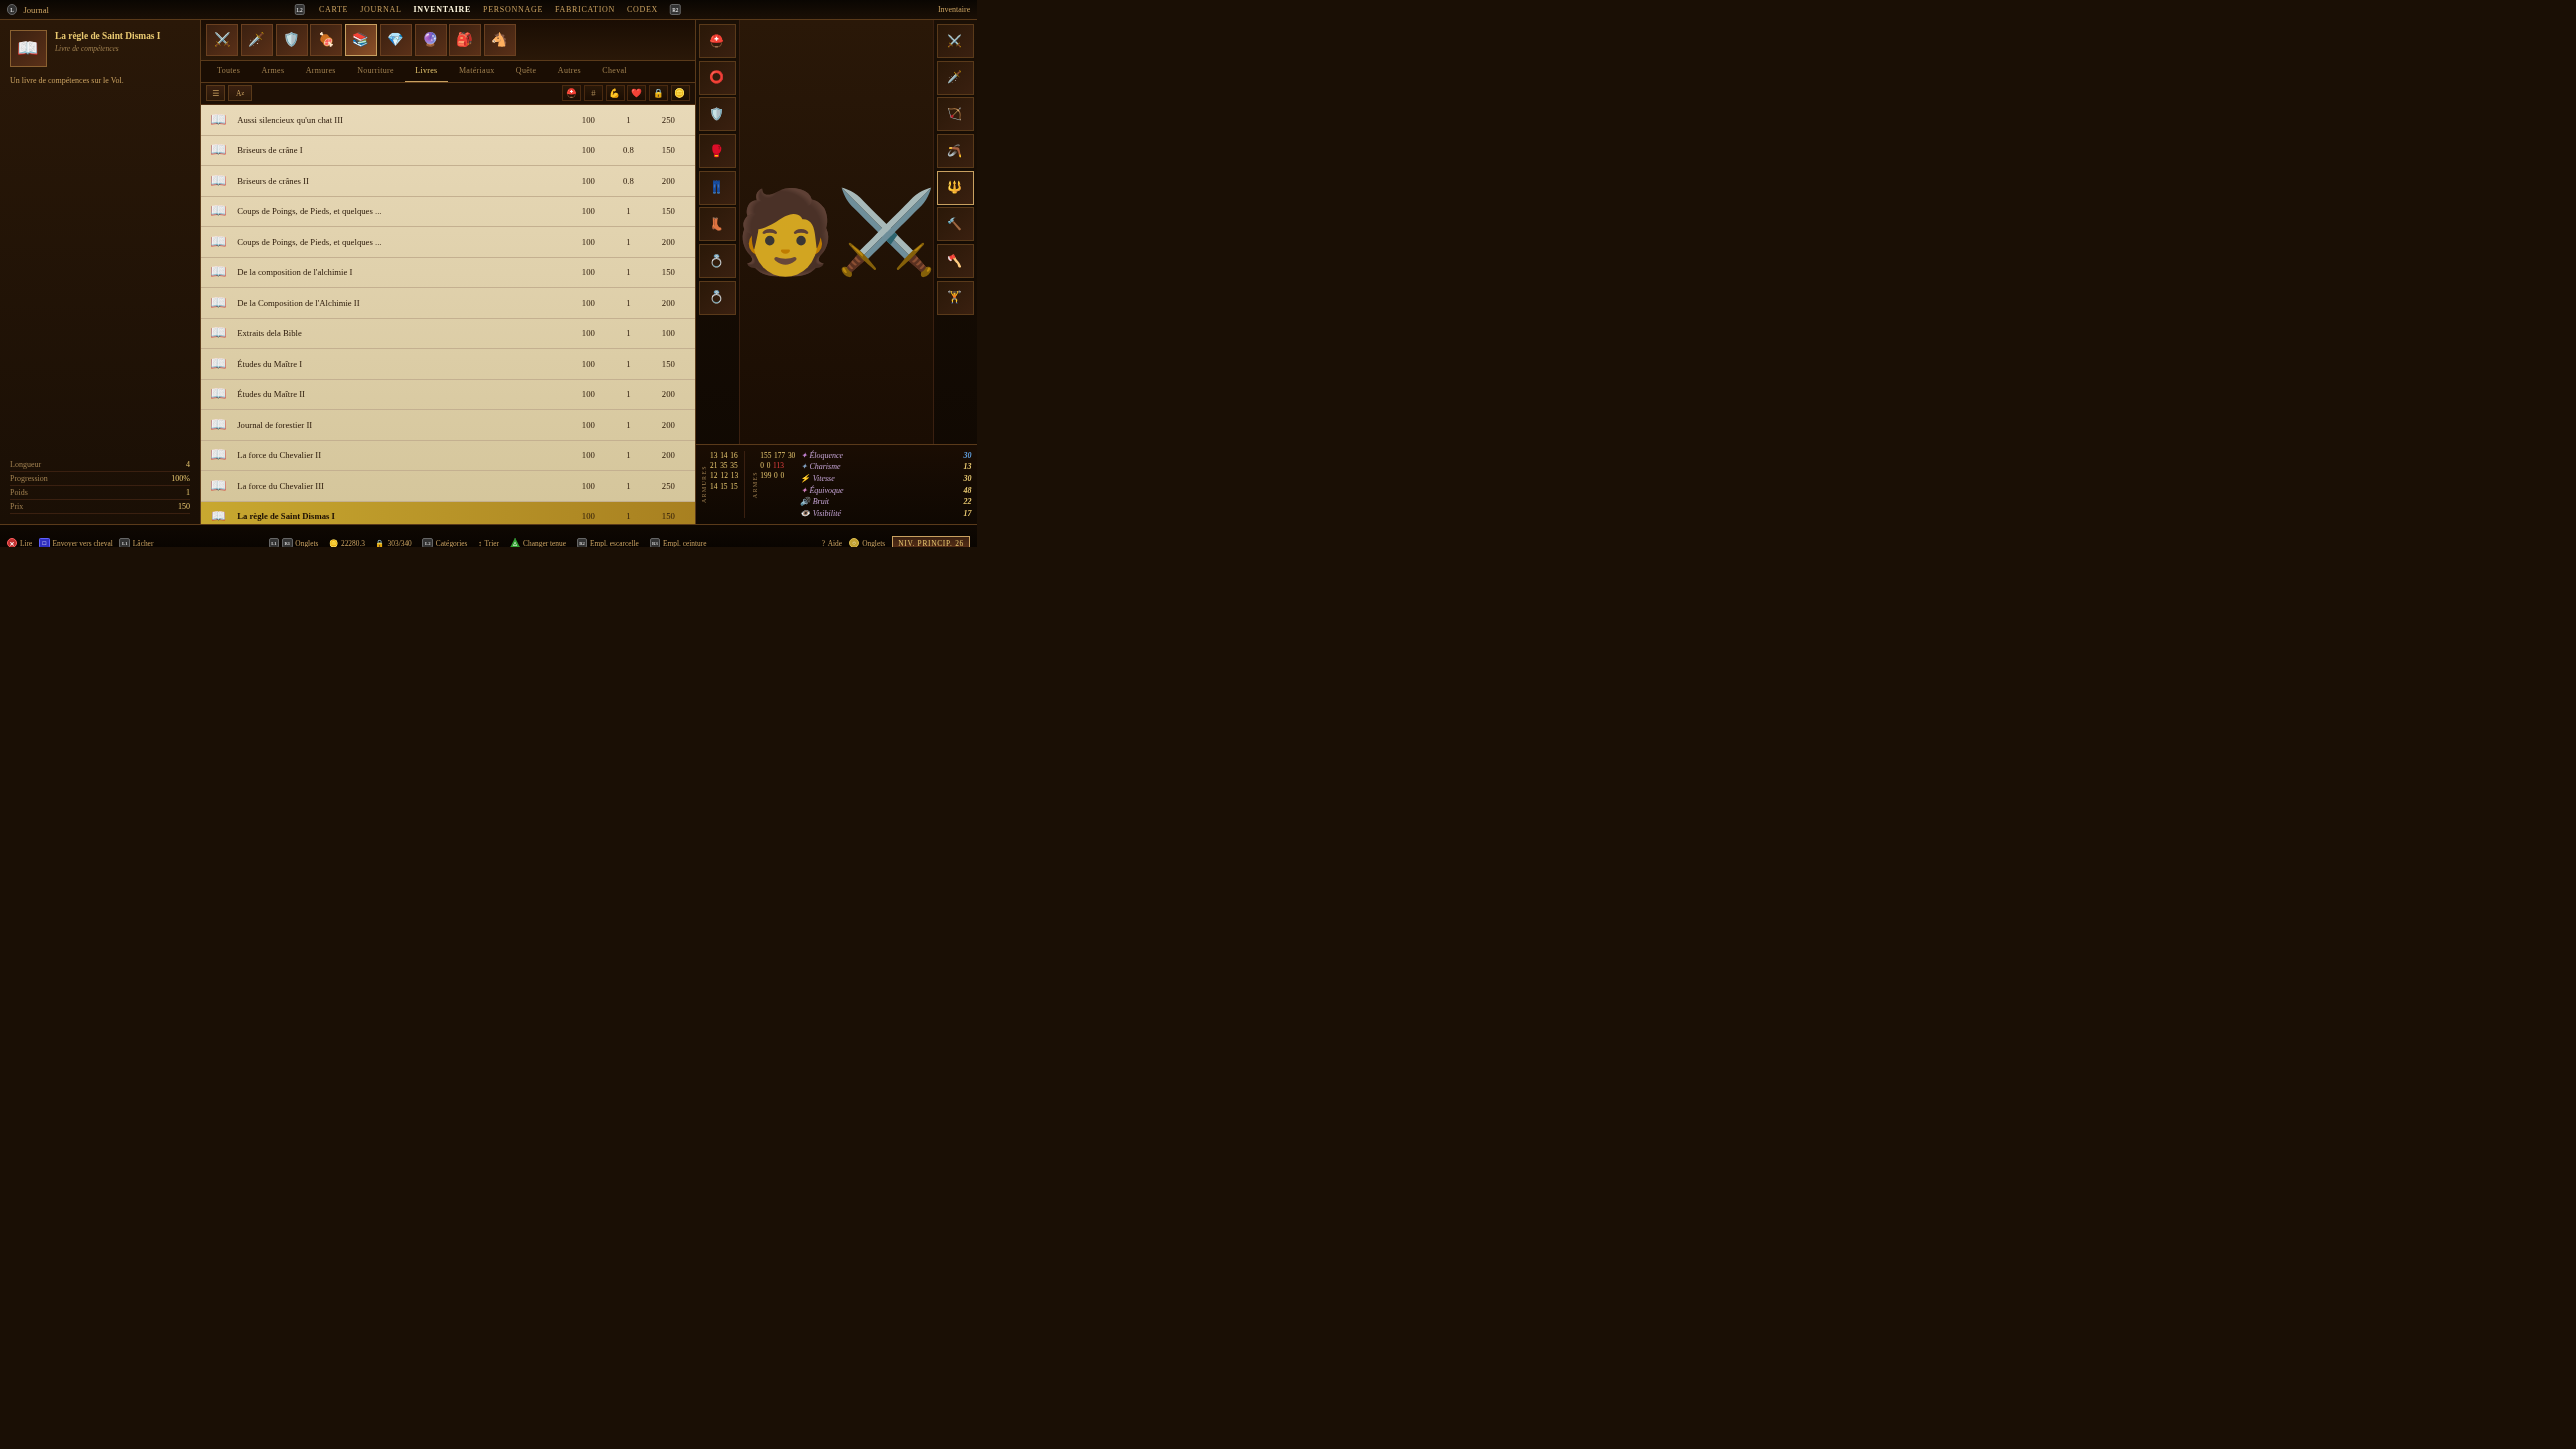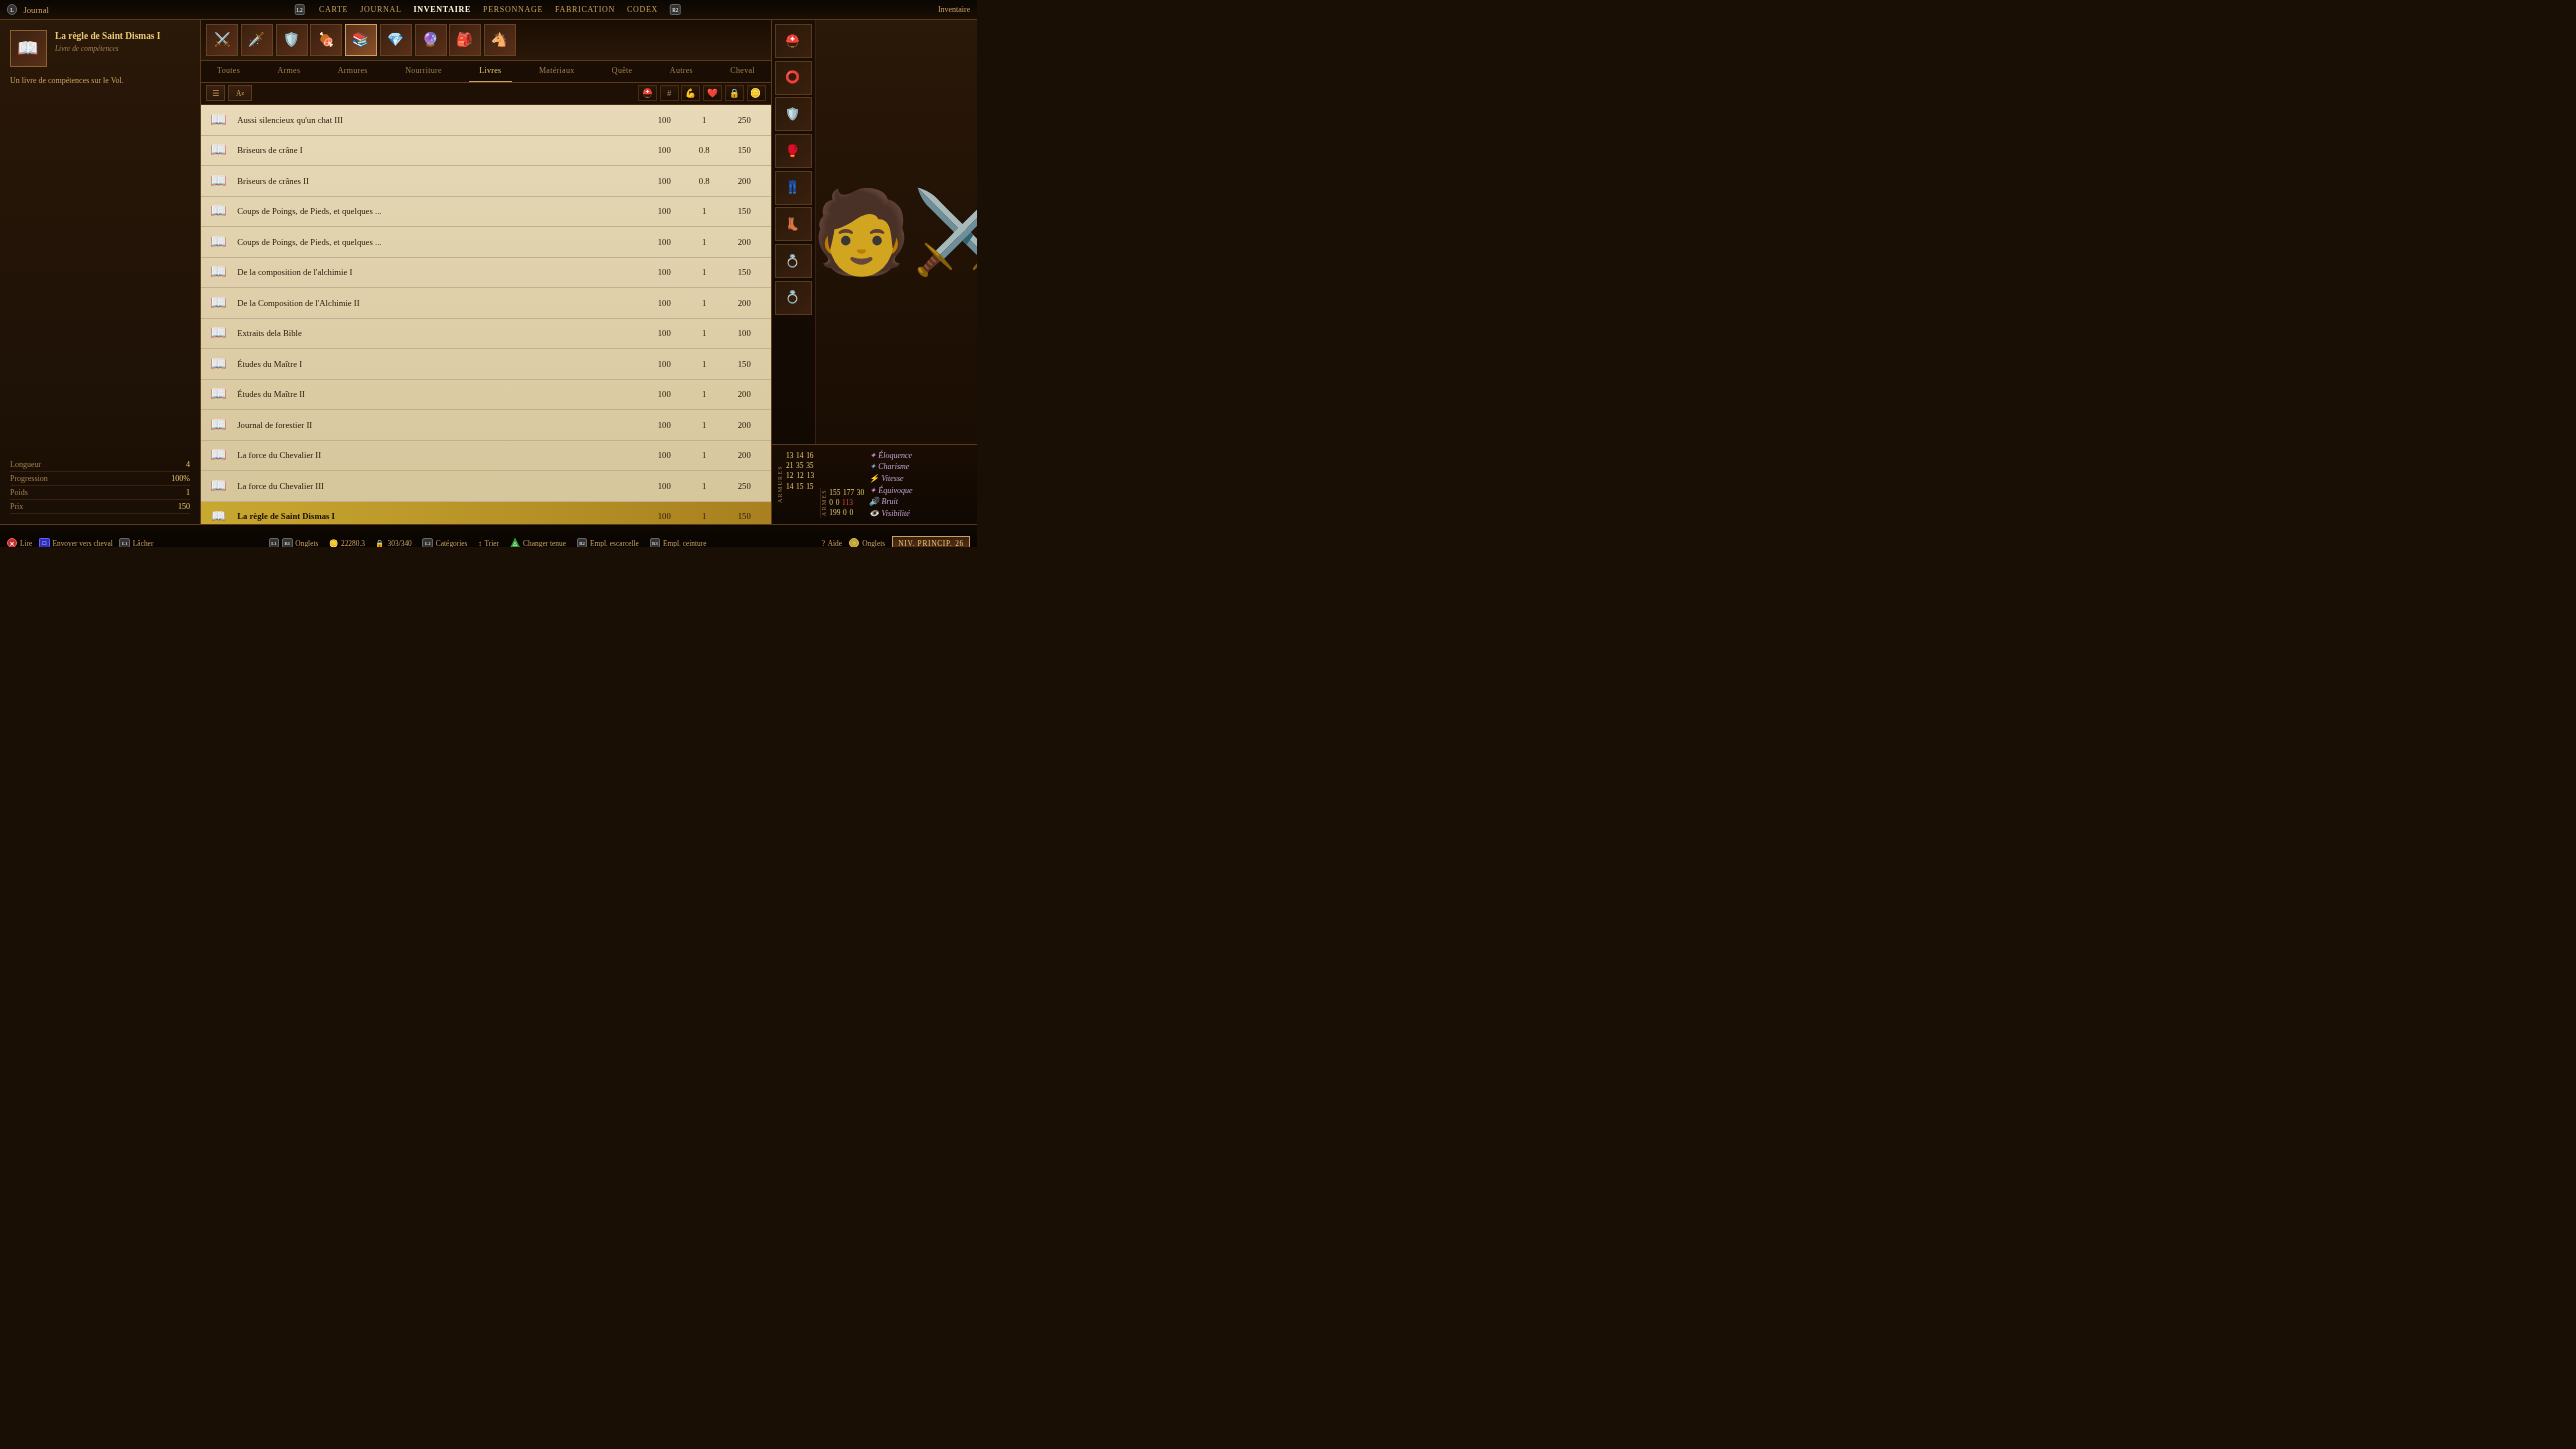--- a/index.html
+++ b/index.html
@@ -161,21 +161,21 @@
       background: linear-gradient(135deg, #5a3018, #8a5028);
     }
 
     
     .filter-tabs {
       display: flex;
       align-items: flex-end;
       background: #1a0d03;
       border-bottom: 0.7px solid #5a3a1a;
       padding: 0 5.4px;
-      gap: 16px;
+      gap: 0;
     }
     .filter-tab {
       padding: 5.4px 10.7px;
       font-size: 8px;
       color: #a08050;
       cursor: pointer;
       border-bottom: 1.3px solid transparent;
       letter-spacing: 0.3px;
     }
     .filter-tab.active {
@@ -663,21 +663,21 @@
               <span>13</span>
             </div>
             <div style="display:flex;gap:2.7px;font-size:7.4px;color:#e8c870;">
               <span>14</span>
               <span>15</span>
               <span>15</span>
             </div>
           </div>
         </div>
       </div>
-      <div style="display:flex;gap:2.7px;border-left:0.7px solid #3a2010;padding-left:0;margin-top:37px;">
+      <div style="display:flex;gap:2.7px;border-left:0.7px solid #3a2010;padding-left:7px;">
         <span class="armor-label">ARMES</span>
         <div>
           <div style="display:flex;flex-direction:column;gap:1.3px;">
             <div style="display:flex;gap:2.7px;font-size:7.4px;">
               <span style="color:#e8c870;">155</span>
               <span style="color:#e8c870;">177</span>
               <span style="color:#e8c870;">30</span>
             </div>
             <div style="display:flex;gap:2.7px;font-size:7.4px;">
               <span style="color:#e8c870;">0</span>

